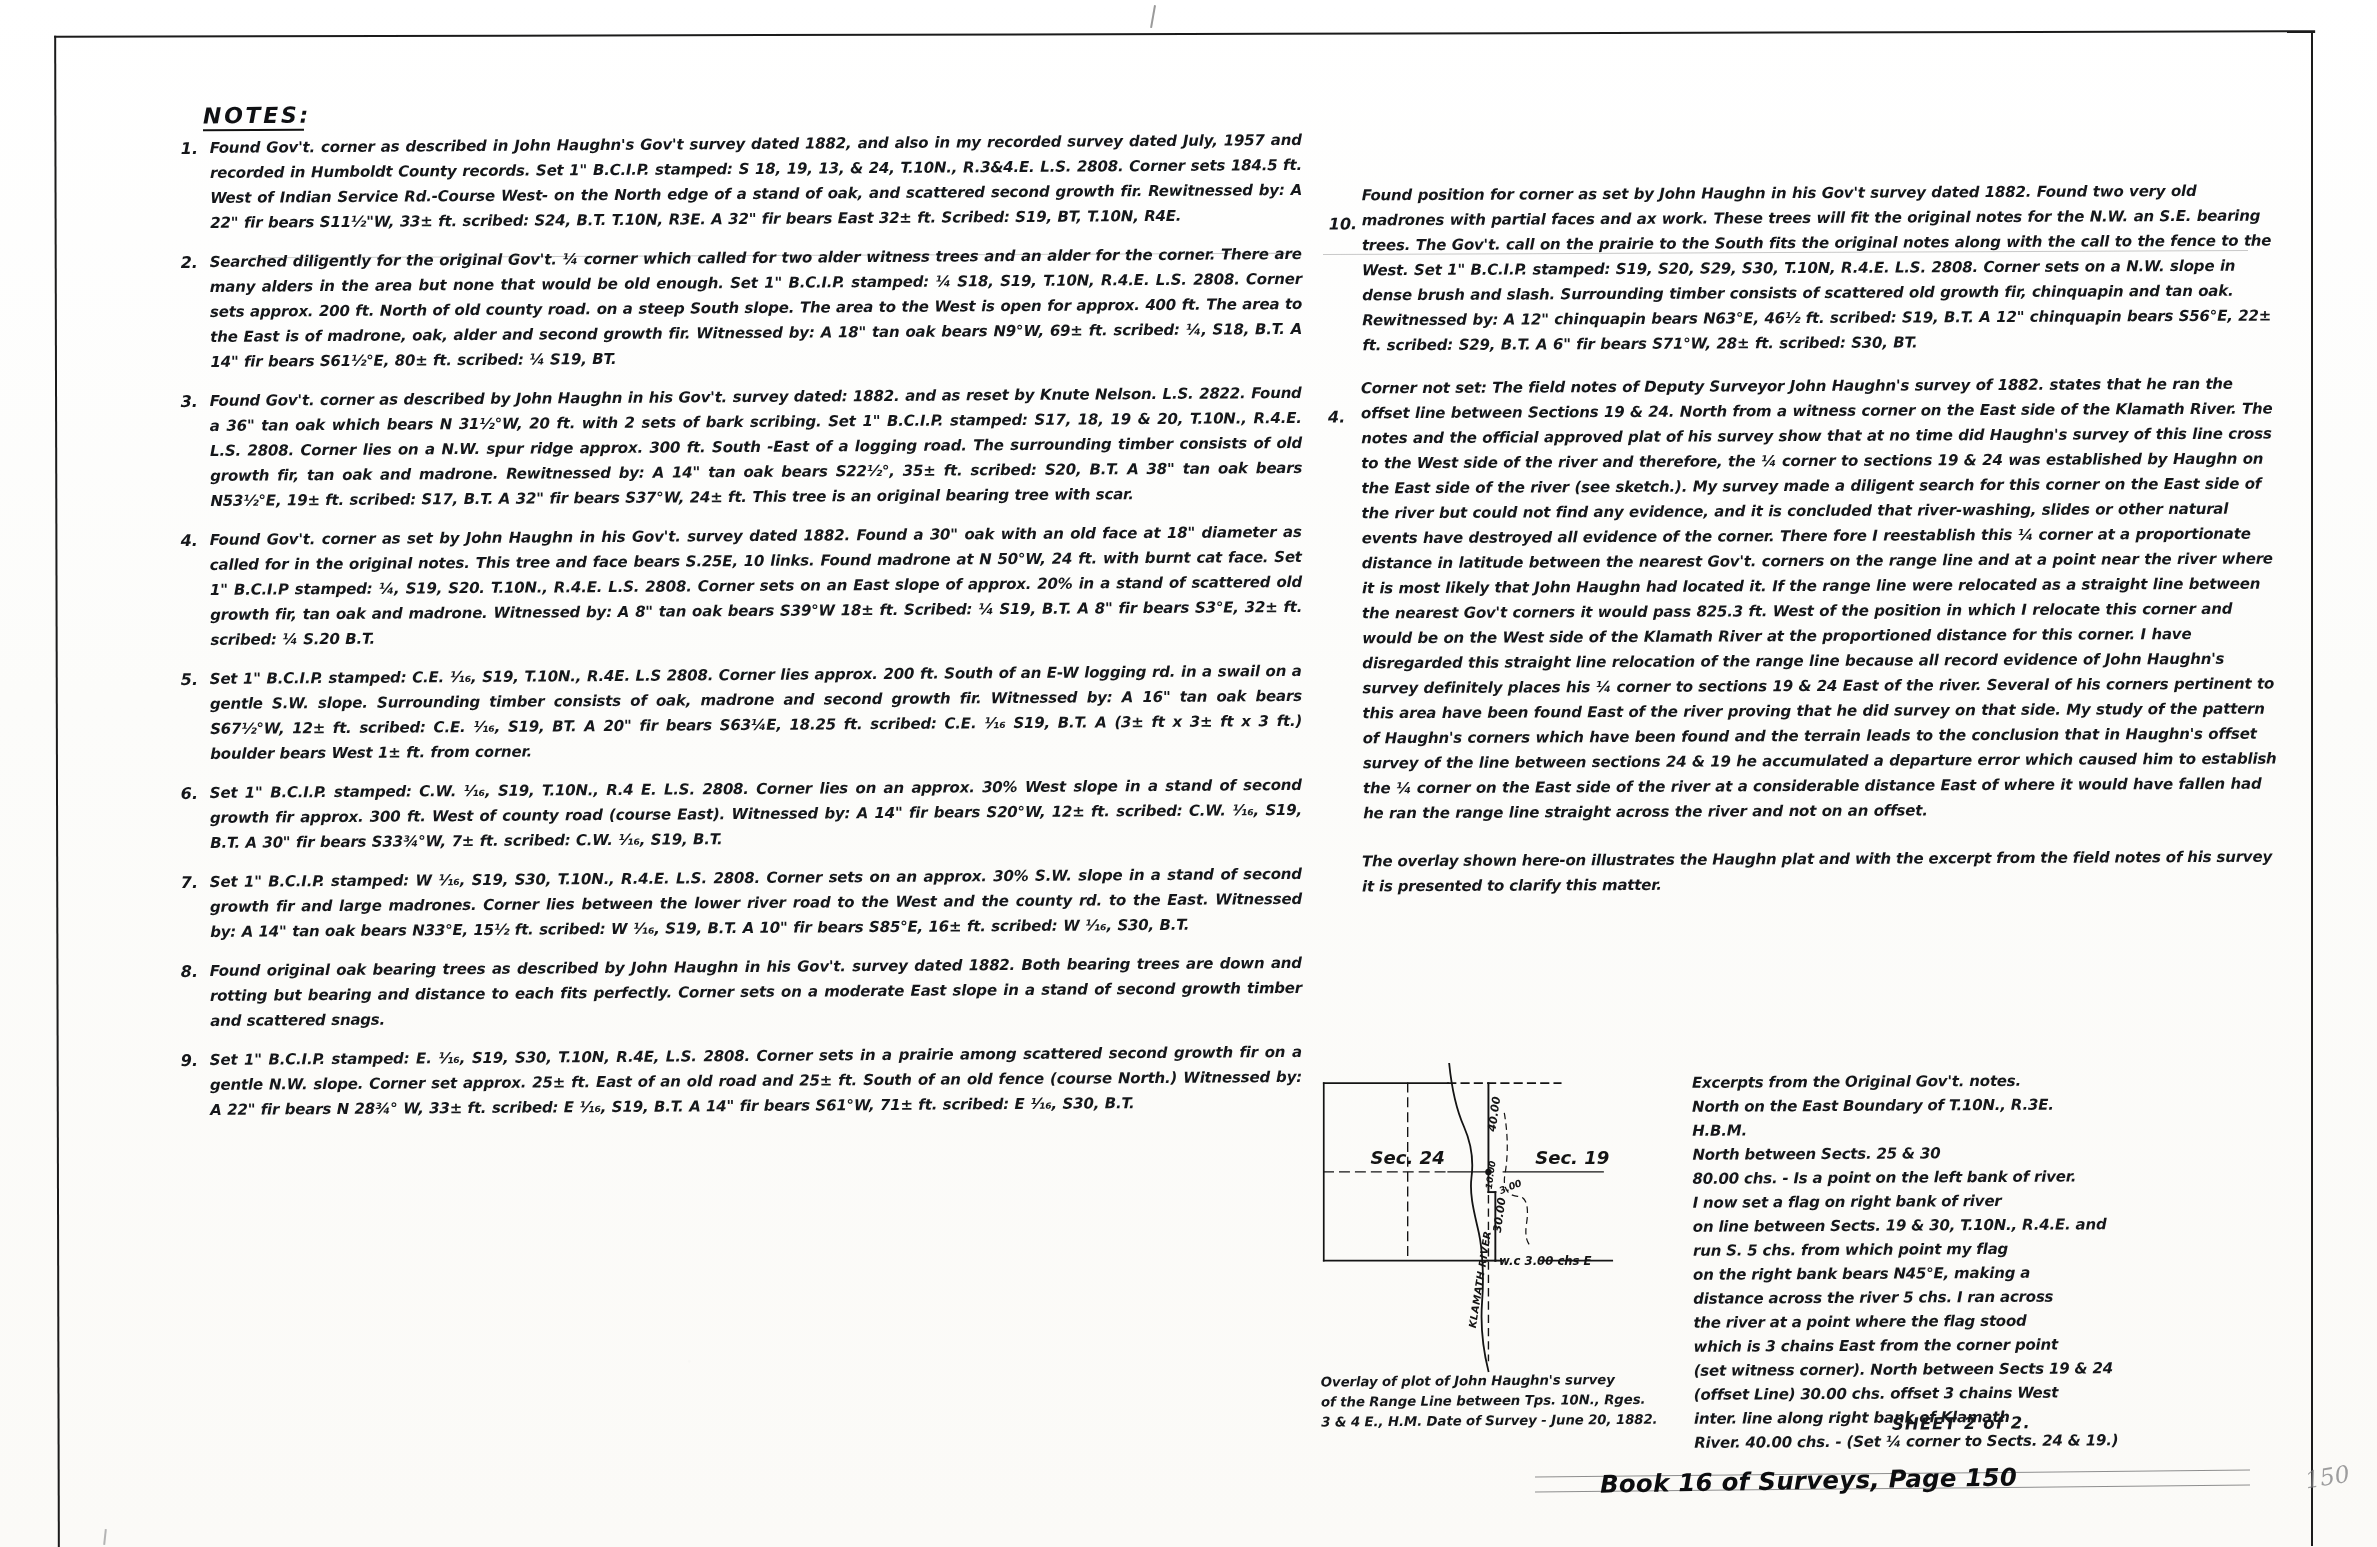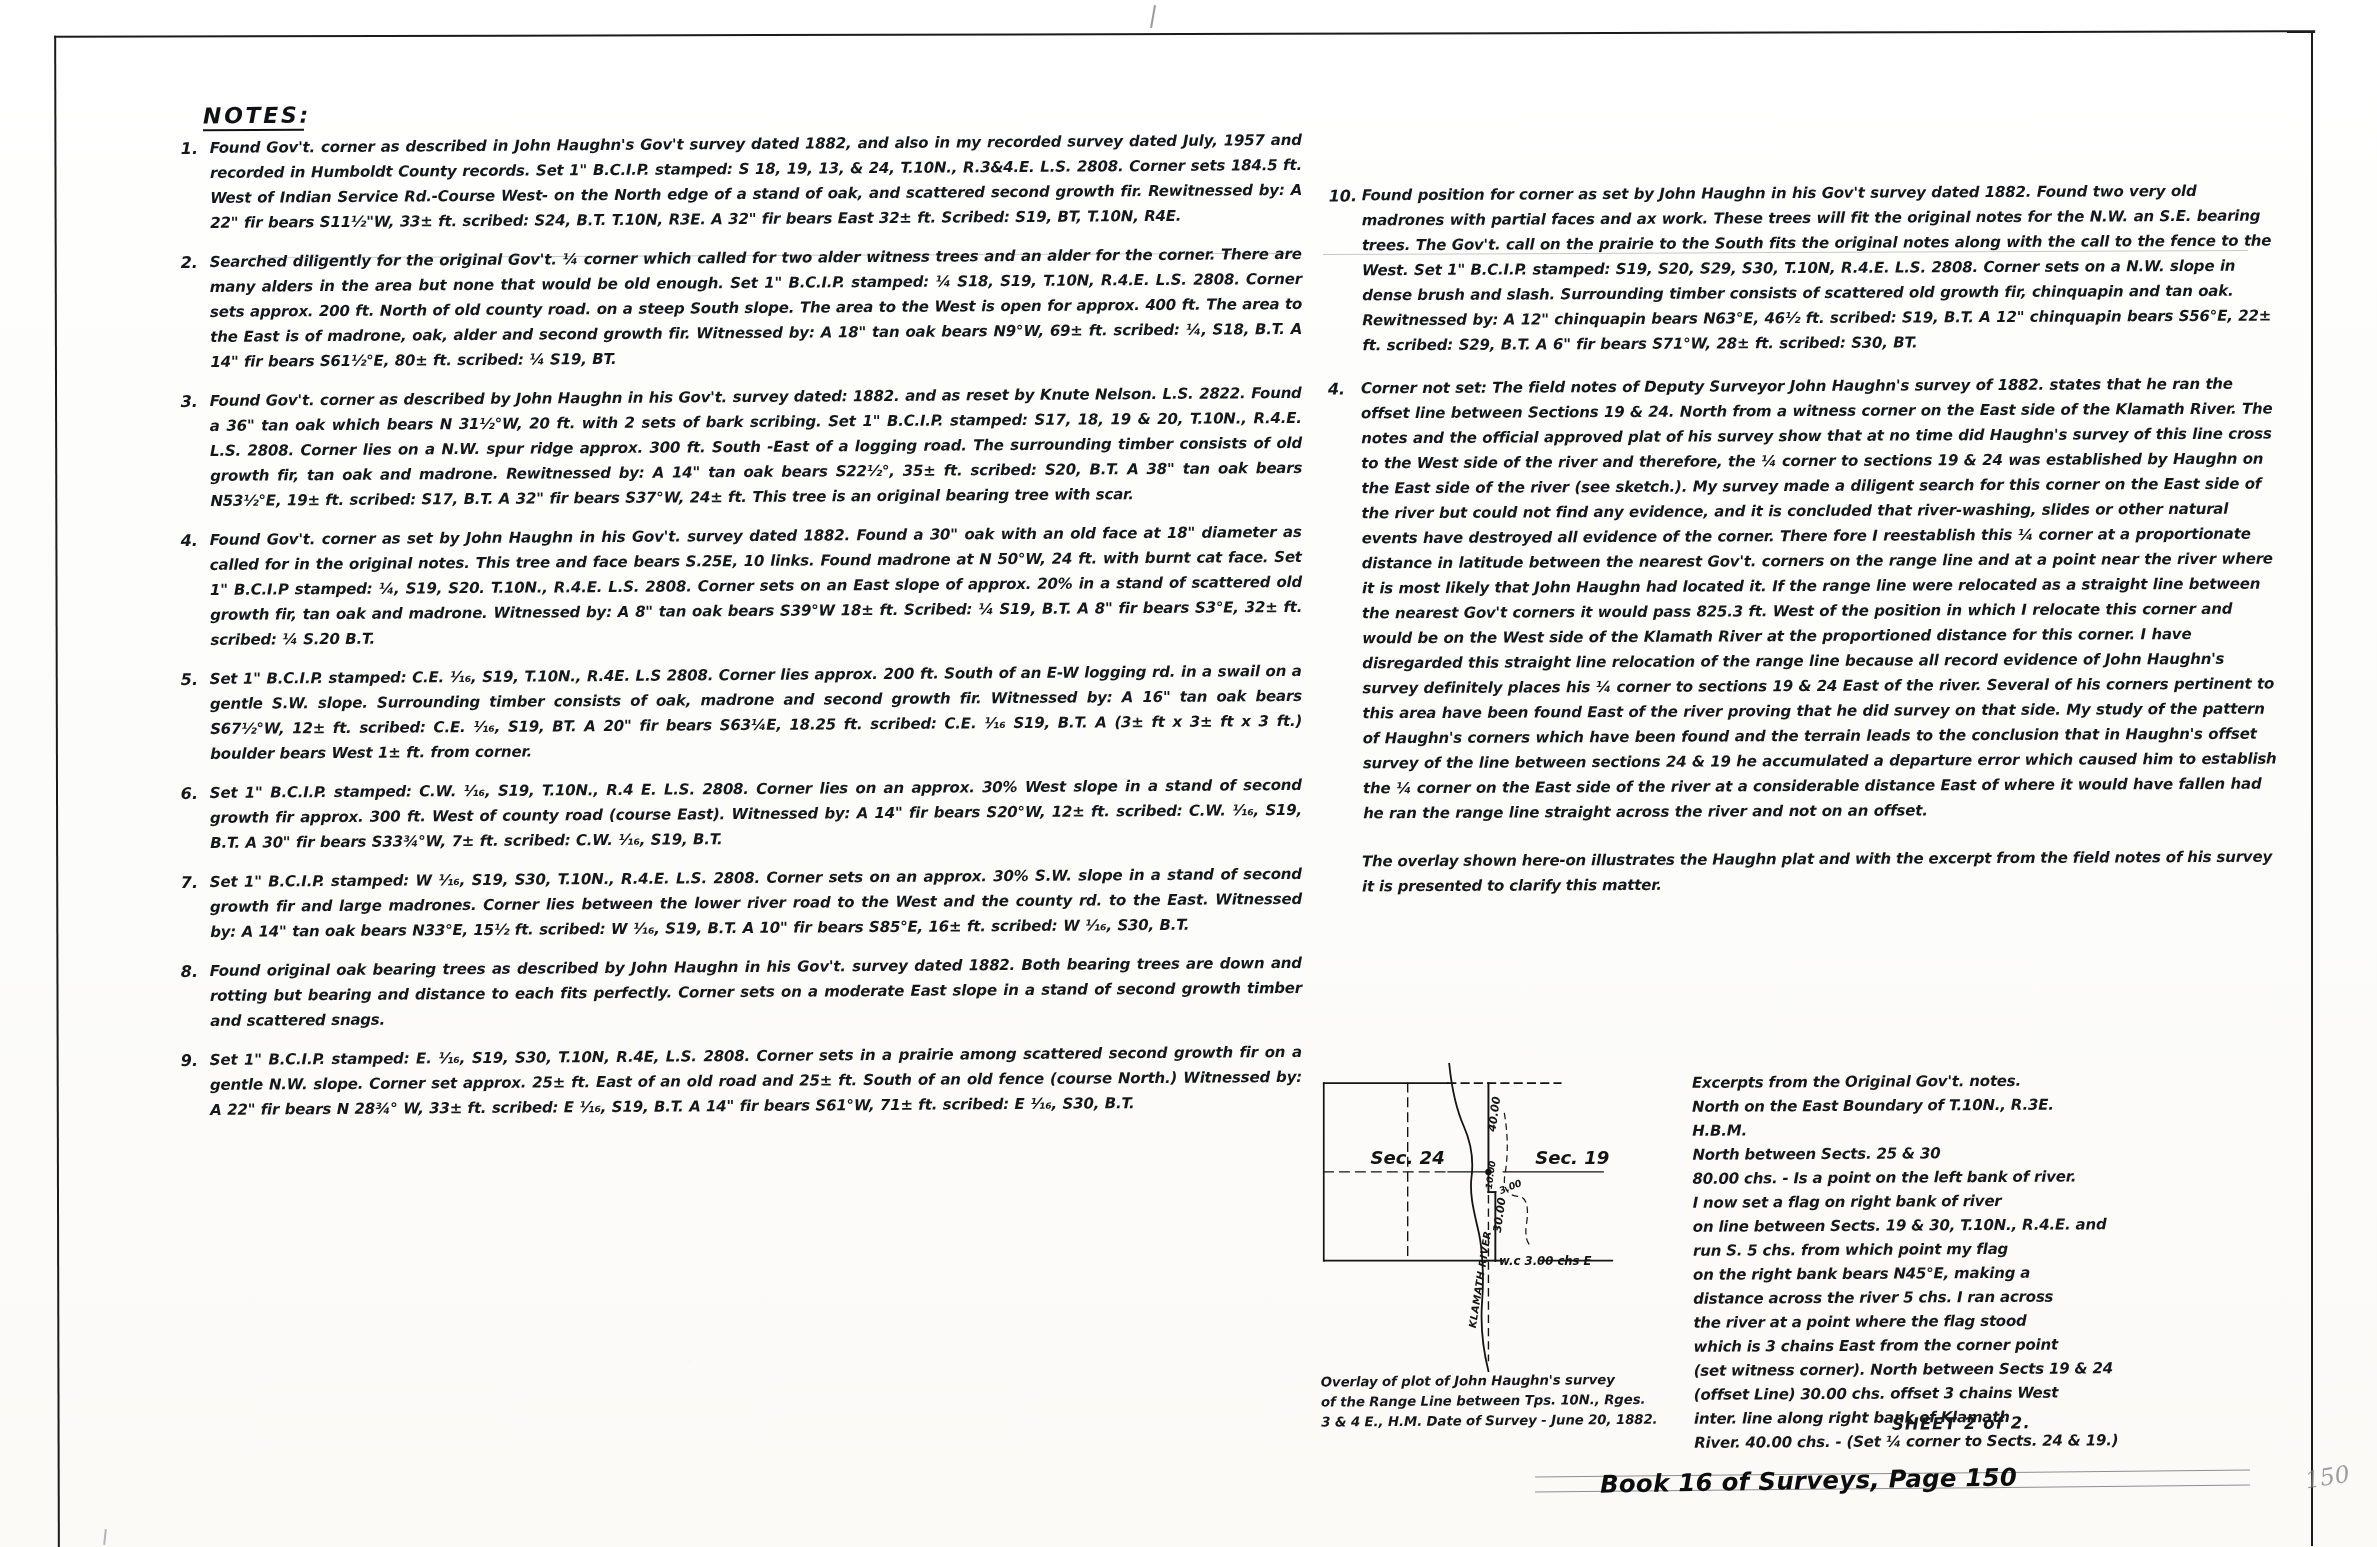--- a/index.html
+++ b/index.html
@@ -148,21 +148,21 @@
     line-height: 25px;
     color: #15171a;
     text-align: justify;
     text-justify: inter-word;
     letter-spacing: -0.2px;
     word-spacing: 0.5px;
     font-family: "DejaVu Sans", sans-serif;
   }
   #right-column .note-item { transform: rotate(-0.3deg); margin-bottom: 18px; }
   #right-column .note-body { text-align: left; }
-  #right-column .note-num { width: 33px; }
+  #right-column .note-num { width: 33px; margin-top: 28px; }
 
   .para-plain {
     font-size: 15px;
     font-style: italic;
     font-weight: 600;
     line-height: 25px;
     color: #15171a;
     letter-spacing: -0.2px;
     margin-left: 33px;
     margin-top: 23.4px;

